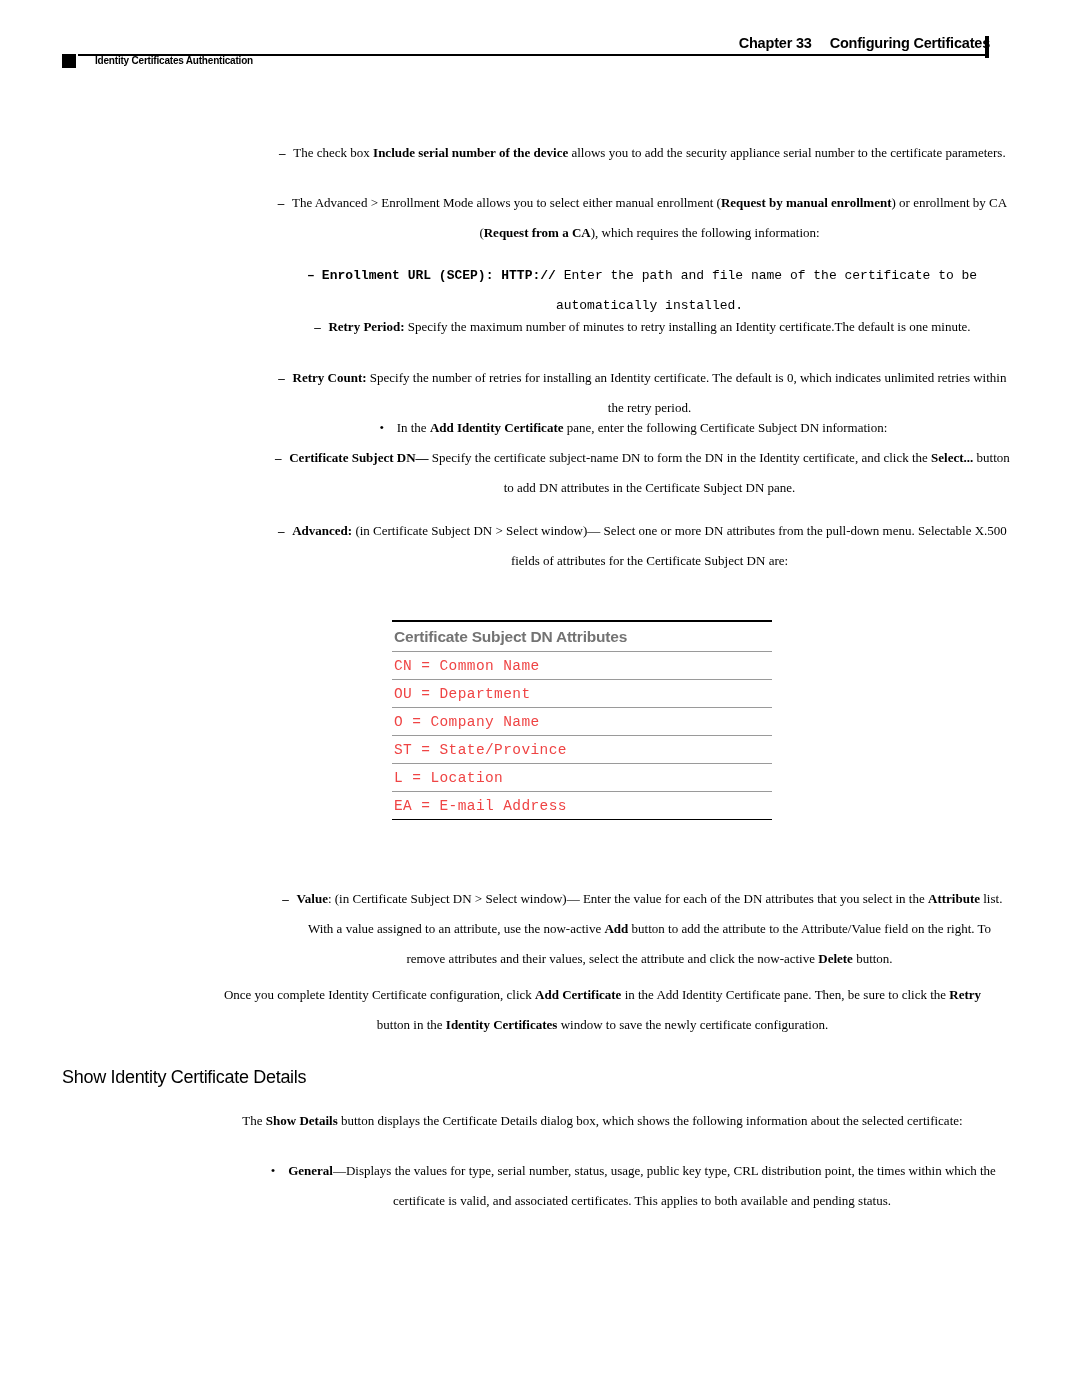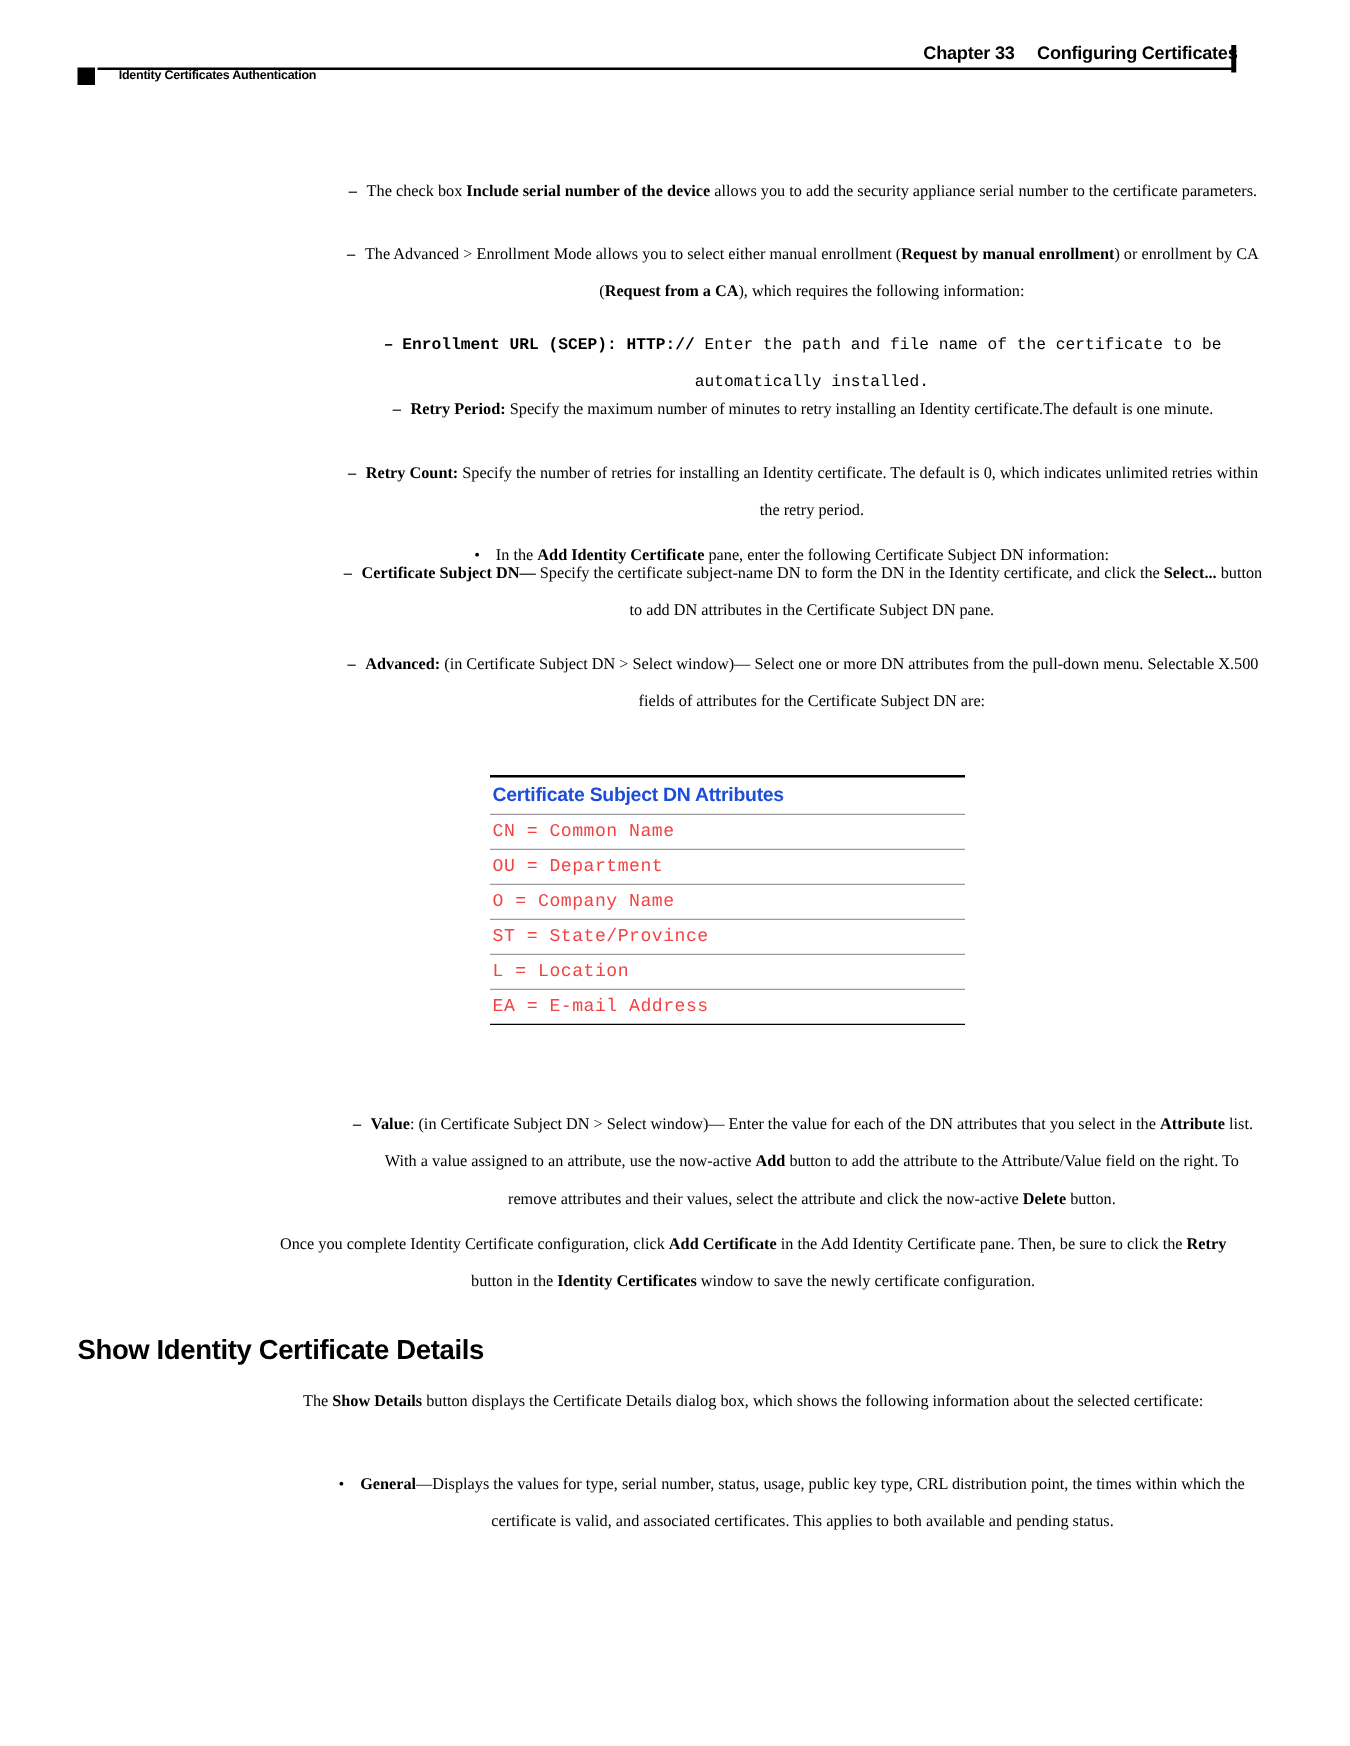--- a/index.html
+++ b/index.html
@@ -100,61 +100,60 @@
     width: 22px;
     text-indent: 0;
   }
 
   
   .bullet-item {
     left: 232px;
     width: 760px;
     text-indent: -30px;
     padding-left: 30px;
-    margin-top: 16px;
   }
   .bullet-item .bullet {
     display: inline-block;
     width: 30px;
     text-indent: 0;
   }
 
   .plain-para {
     left: 215px;
     width: 775px;
   }
 
   
   .section-heading {
     position: absolute;
     left: 62px;
     font-family: "Liberation Sans", sans-serif;
-    font-weight: bold;
-    font-size: 22px;
+    font-weight: normal;
+    font-size: 18px;
     letter-spacing: -0.3px;
     white-space: nowrap;
   }
 
   
   .dn-table {
     position: absolute;
     left: 392px;
     top: 620px;
     width: 380px;
     border-collapse: collapse;
   }
   .dn-table .tbl-title-row td {
     border-top: 2.5px solid #000000;
     border-bottom: 1px solid #9a9a9a;
     padding: 6px 2px 5px 2px;
     font-family: "Liberation Sans", sans-serif;
     font-weight: bold;
     font-size: 15.5px;
     letter-spacing: -0.2px;
-    color: #1d4ed8;
+    color: #737373;
   }
   .dn-table .tbl-row td {
     border-bottom: 1px solid #9a9a9a;
     padding: 6px 2px 5px 2px;
     font-family: "Liberation Mono", monospace;
     font-size: 14.5px;
     color: #ef4444;
     letter-spacing: 0.4px;
   }
   .dn-table .tbl-row:last-child td {

